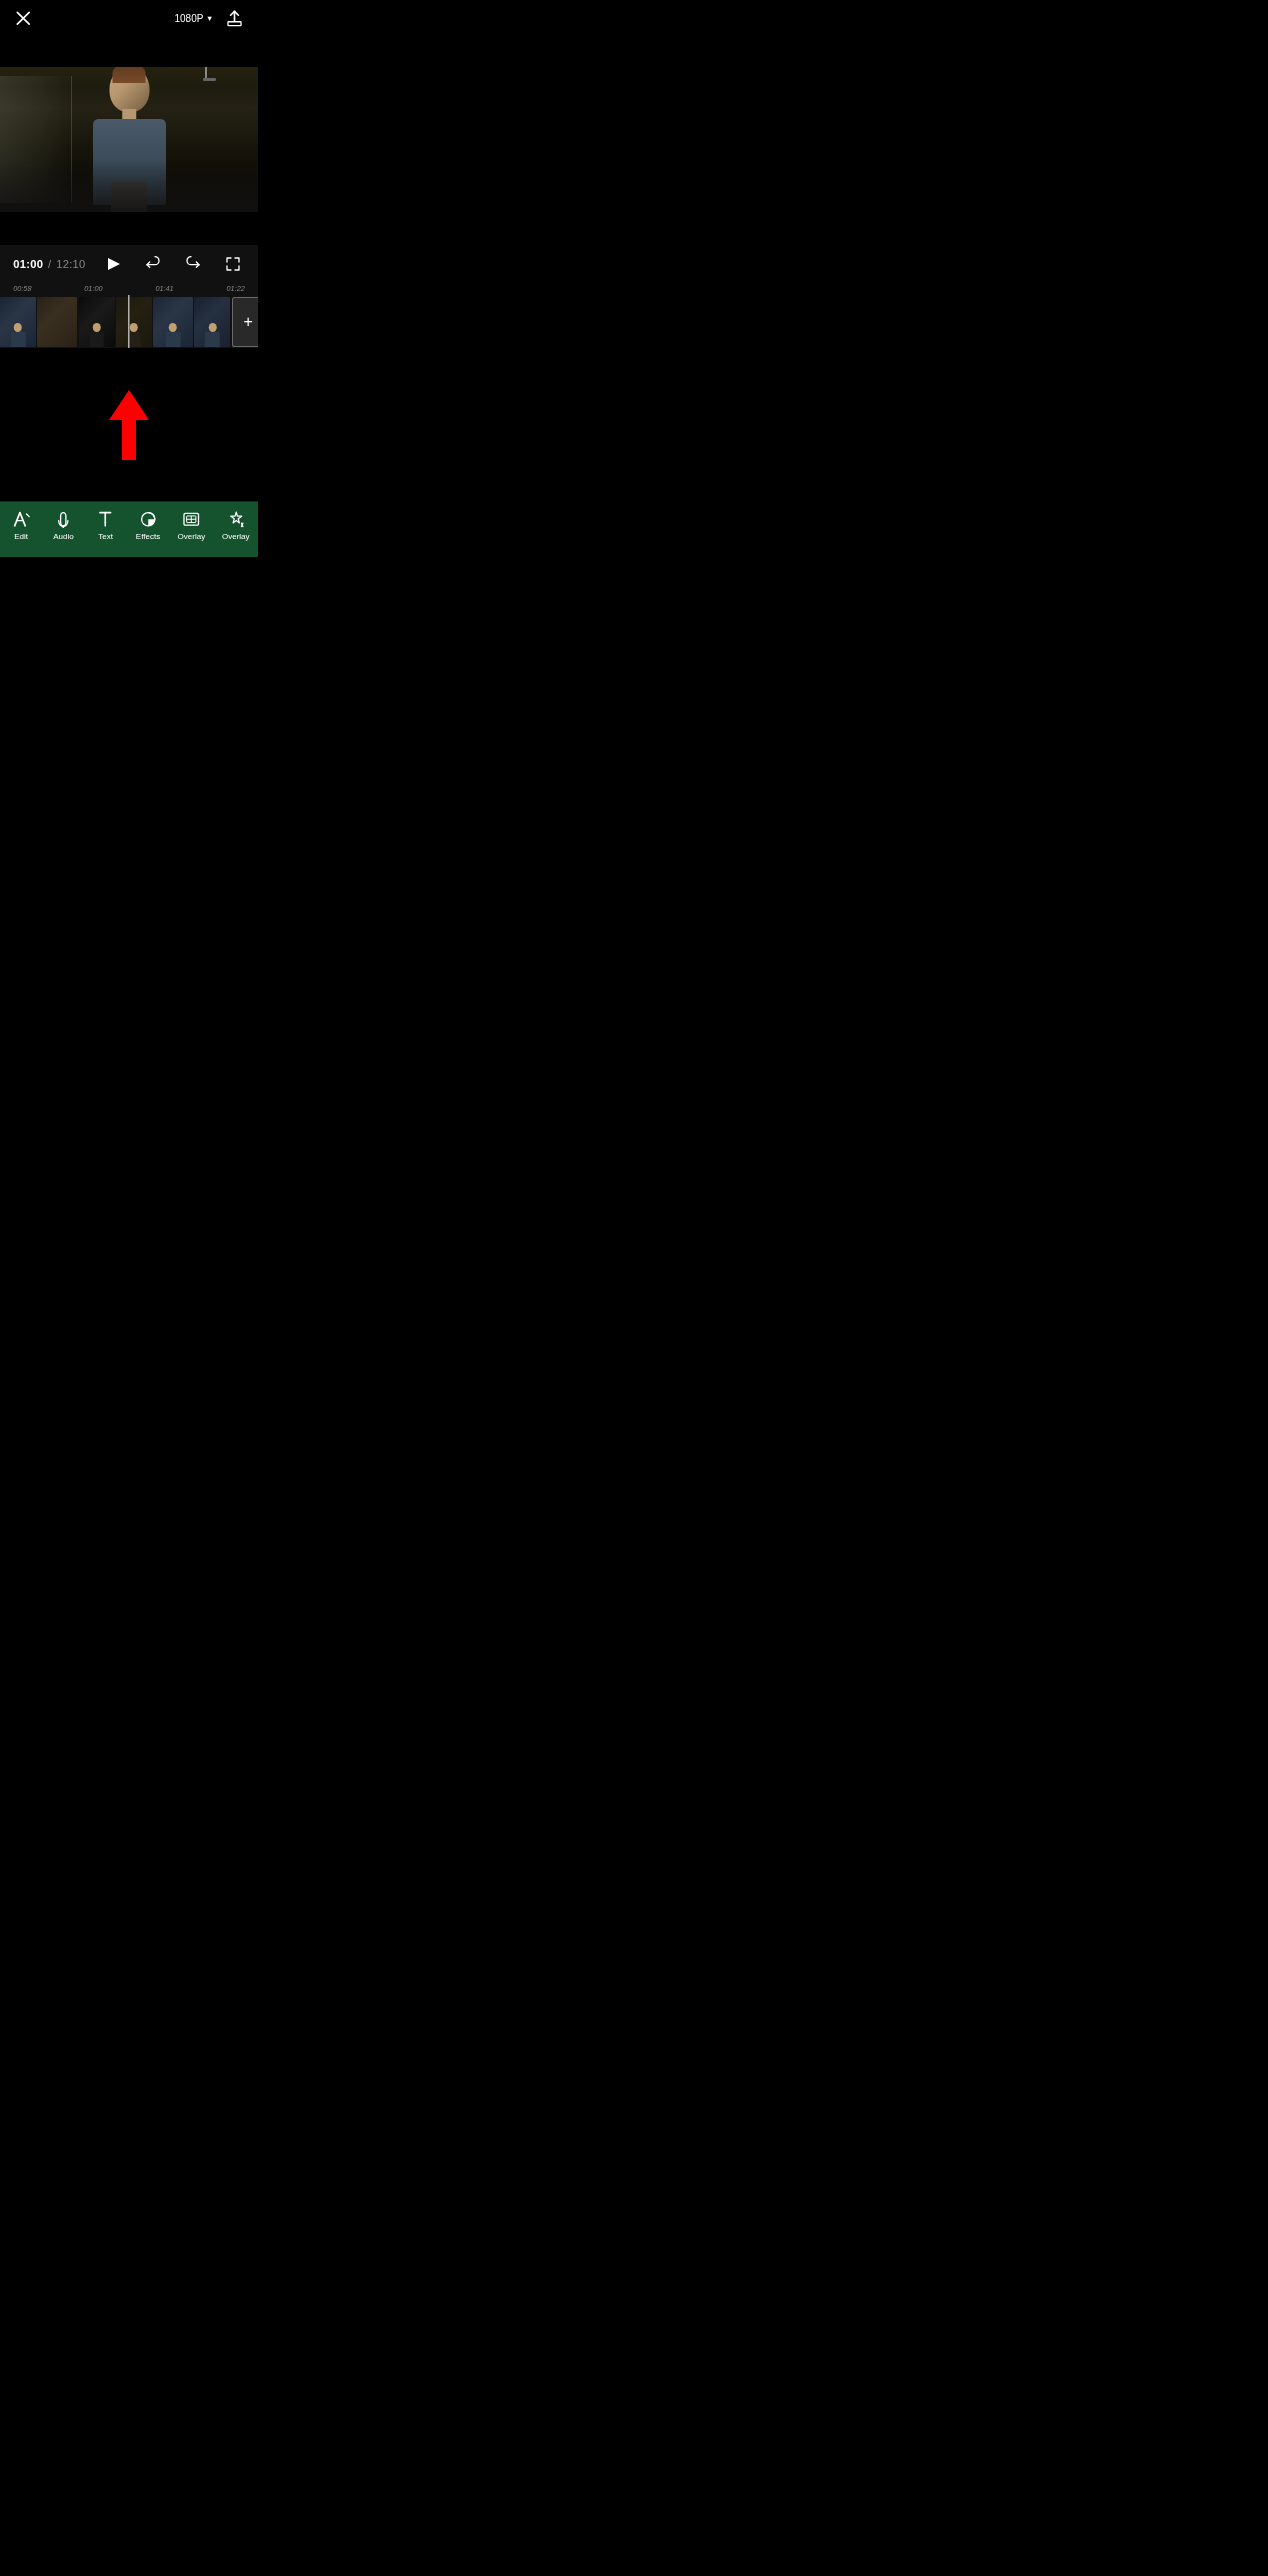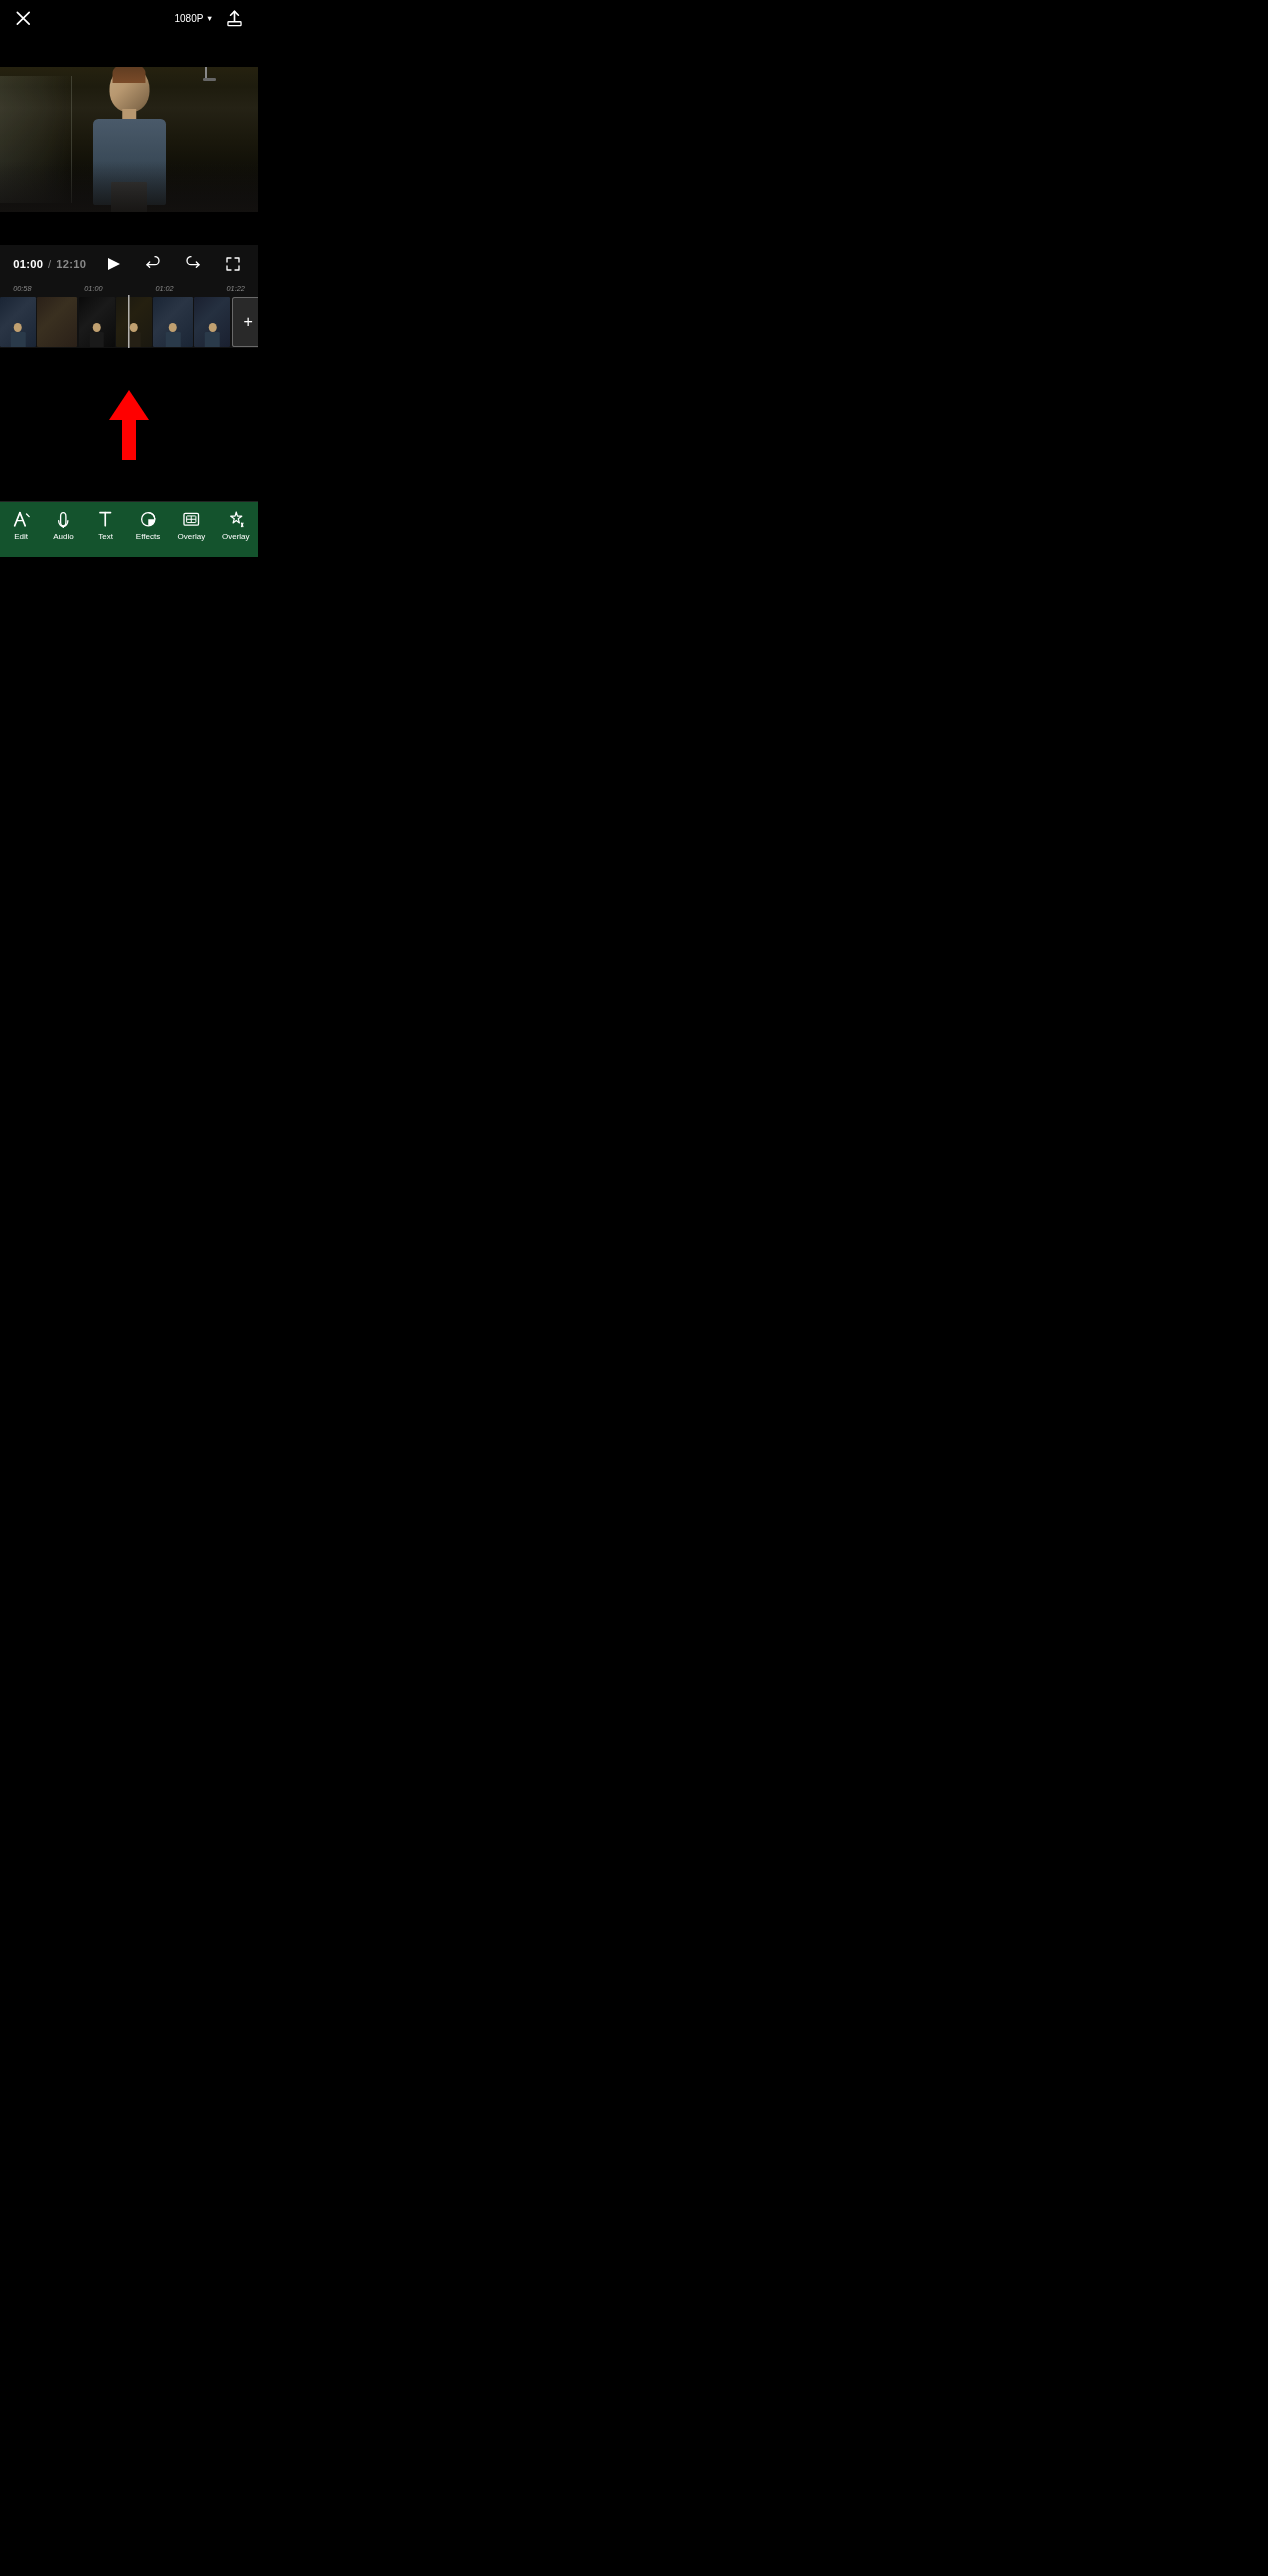--- a/index.html
+++ b/index.html
@@ -270,21 +270,20 @@
       font-weight: 700;
     }
 
     .time-separator {
       color: #888;
       margin: 0 1.3px;
     }
 
     .time-total {
       color: #888;
-      font-weight: bold;
     }
 
     .playback-controls {
       display: flex;
       align-items: center;
       gap: 16px;
     }
 
     .control-btn {
       width: 24px;
@@ -586,21 +585,21 @@
           </svg>
         </div>
       </div>
     </div>
   </div>
 
   <div class="timeline-area">
     <div class="timeline-ruler">
       <span>00:58</span>
       <span>01:00</span>
-      <span>01:02</span>
+      <span>01:41</span>
       <span>01:22</span>
     </div>
     <div class="timeline-track">
       <div class="track-line"></div>
       <div class="thumbnails-row">
 
         <div class="thumb thumb-person-talk">
           <div class="thumb-content">
             <div class="thumb-person-silhouette">
               <div class="mini-head"></div>

